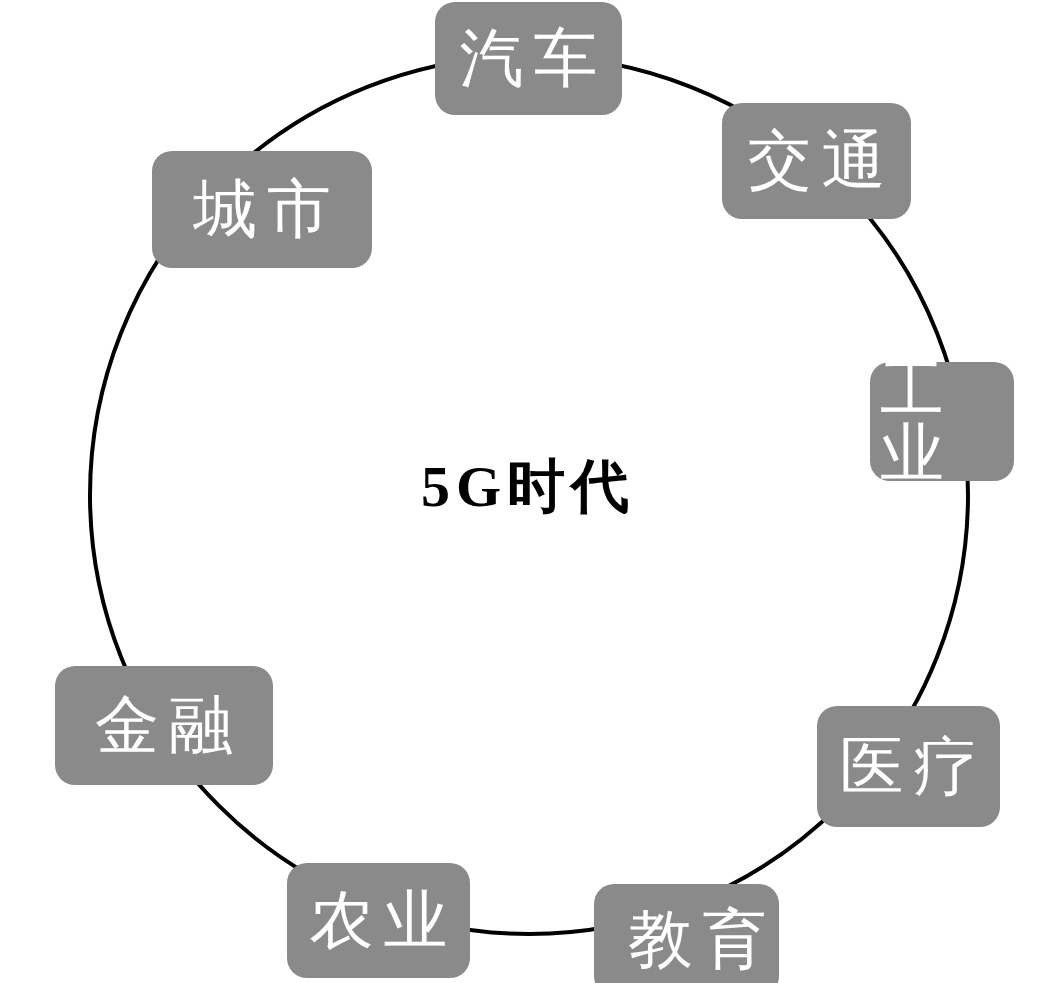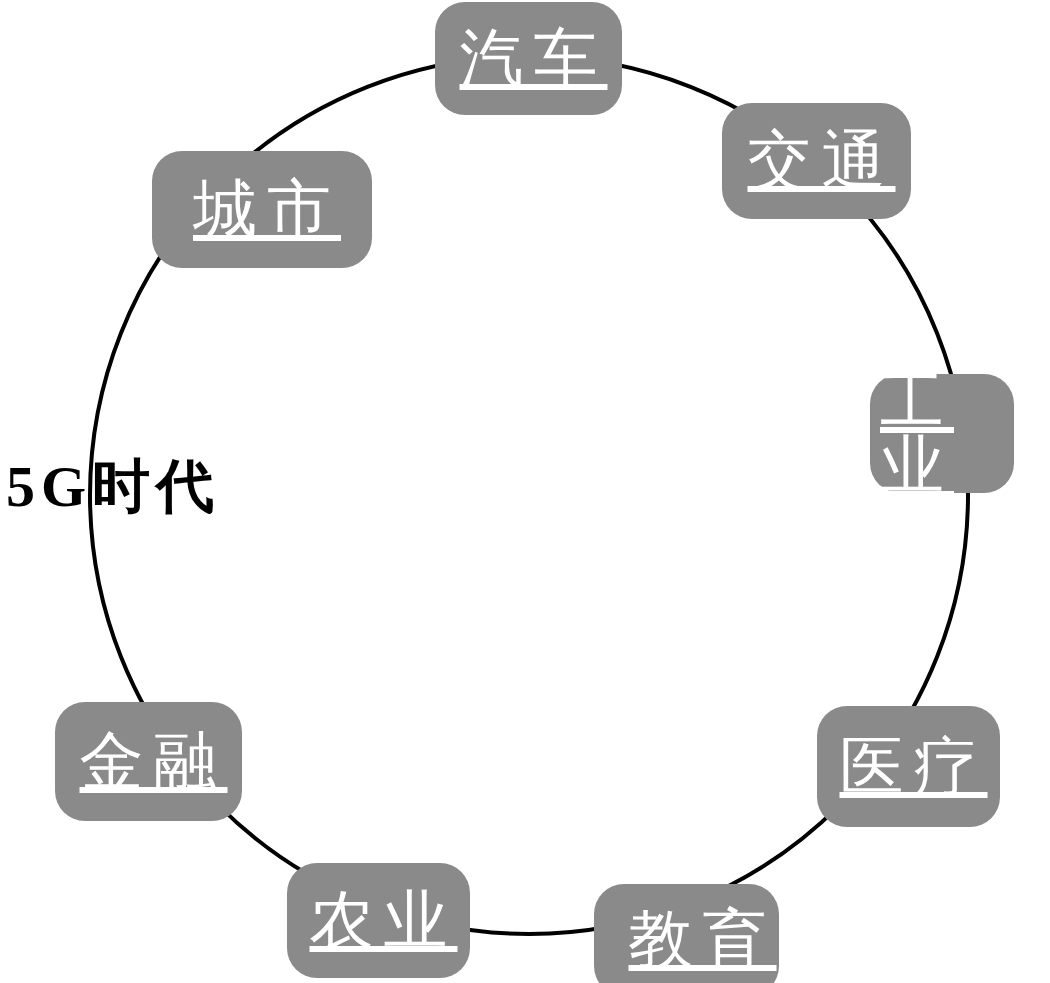--- a/index.html
+++ b/index.html
@@ -26,53 +26,52 @@
     border: 4px solid #000000;
     border-radius: 50%;
     background: transparent;
   }
   
   .center-label {
     position: absolute;
     left: 0;
     top: 452px;
     width: 1050px;
-    text-align: left;
+    text-align: center;
     font-size: 58px;
     font-weight: bold;
     letter-spacing: 6px;
     padding-left: 6px;
     box-sizing: border-box;
     color: #000000;
     line-height: 1.2;
   }
   
   .node {
     position: absolute;
     background: #8a8a8a;
-    border-radius: 30px;
+    border-radius: 20px;
     display: flex;
     align-items: center;
     justify-content: center;
     color: #ffffff;
     font-size: 64px;
     letter-spacing: 10px;
     padding-left: 10px;
     box-sizing: border-box;
     line-height: 1;
-    text-decoration: underline;
   }
   
   .n0 { left: 435px; top:   2px; width: 187px; height: 113px; } 
   .n1 { left: 722px; top: 103px; width: 189px; height: 116px; text-align: right; } 
-  .n2 { left: 870px; top: 362px; width: 144px; height: 119px; margin-top: 12px; } 
+  .n2 { left: 870px; top: 362px; width: 144px; height: 119px; } 
   .n3 { left: 817px; top: 706px; width: 183px; height: 121px; } 
   .n4 { left: 594px; top: 884px; width: 185px; height: 112px; padding-left: 32px; } 
   .n5 { left: 287px; top: 863px; width: 183px; height: 115px; justify-content: center; } 
-  .n6 { left:  55px; top: 666px; width: 187px; height: 119px; margin-top: 36px; } 
+  .n6 { left:  55px; top: 666px; width: 218px; height: 119px; } 
   .n7 { left:   0px; top: 364px; width: 185px; height: 118px; } 
   .n8 { left: 152px; top: 103px; width: 220px; height: 117px; margin-top: 48px; } 
 </style>
 </head>
 <body>
 
 <div class="stage">
 
   <div class="ring"></div>
 

